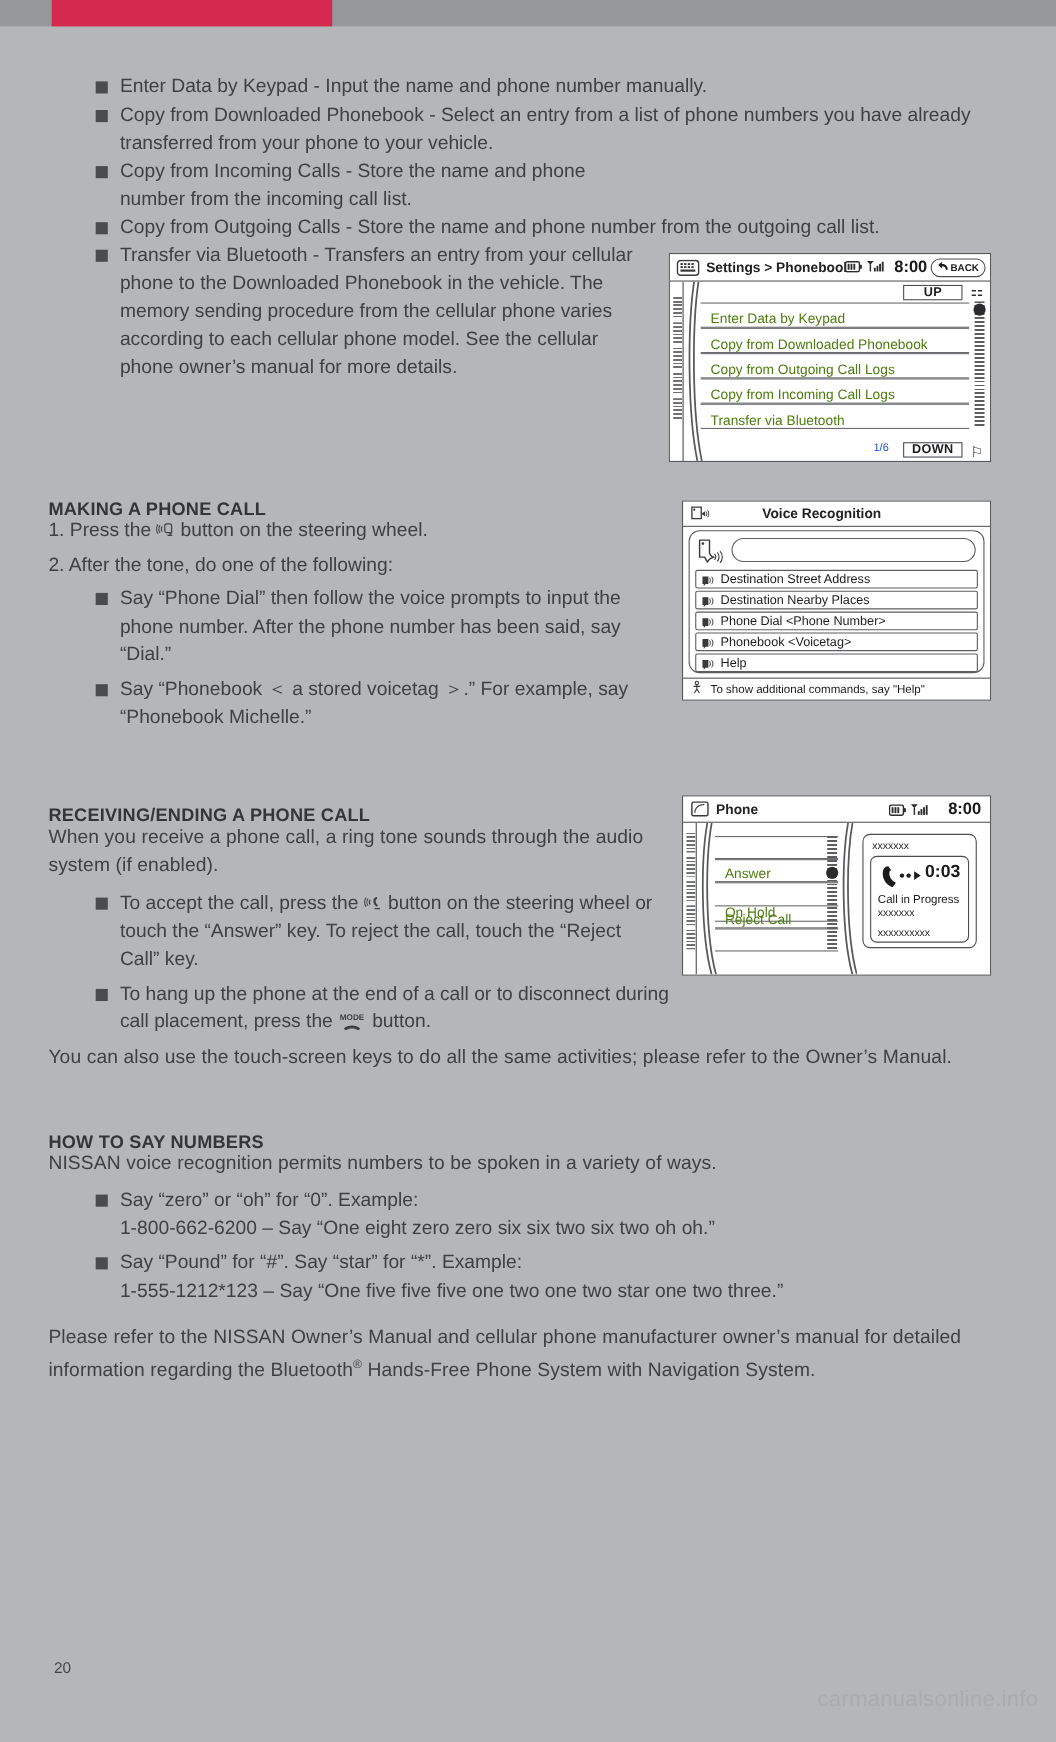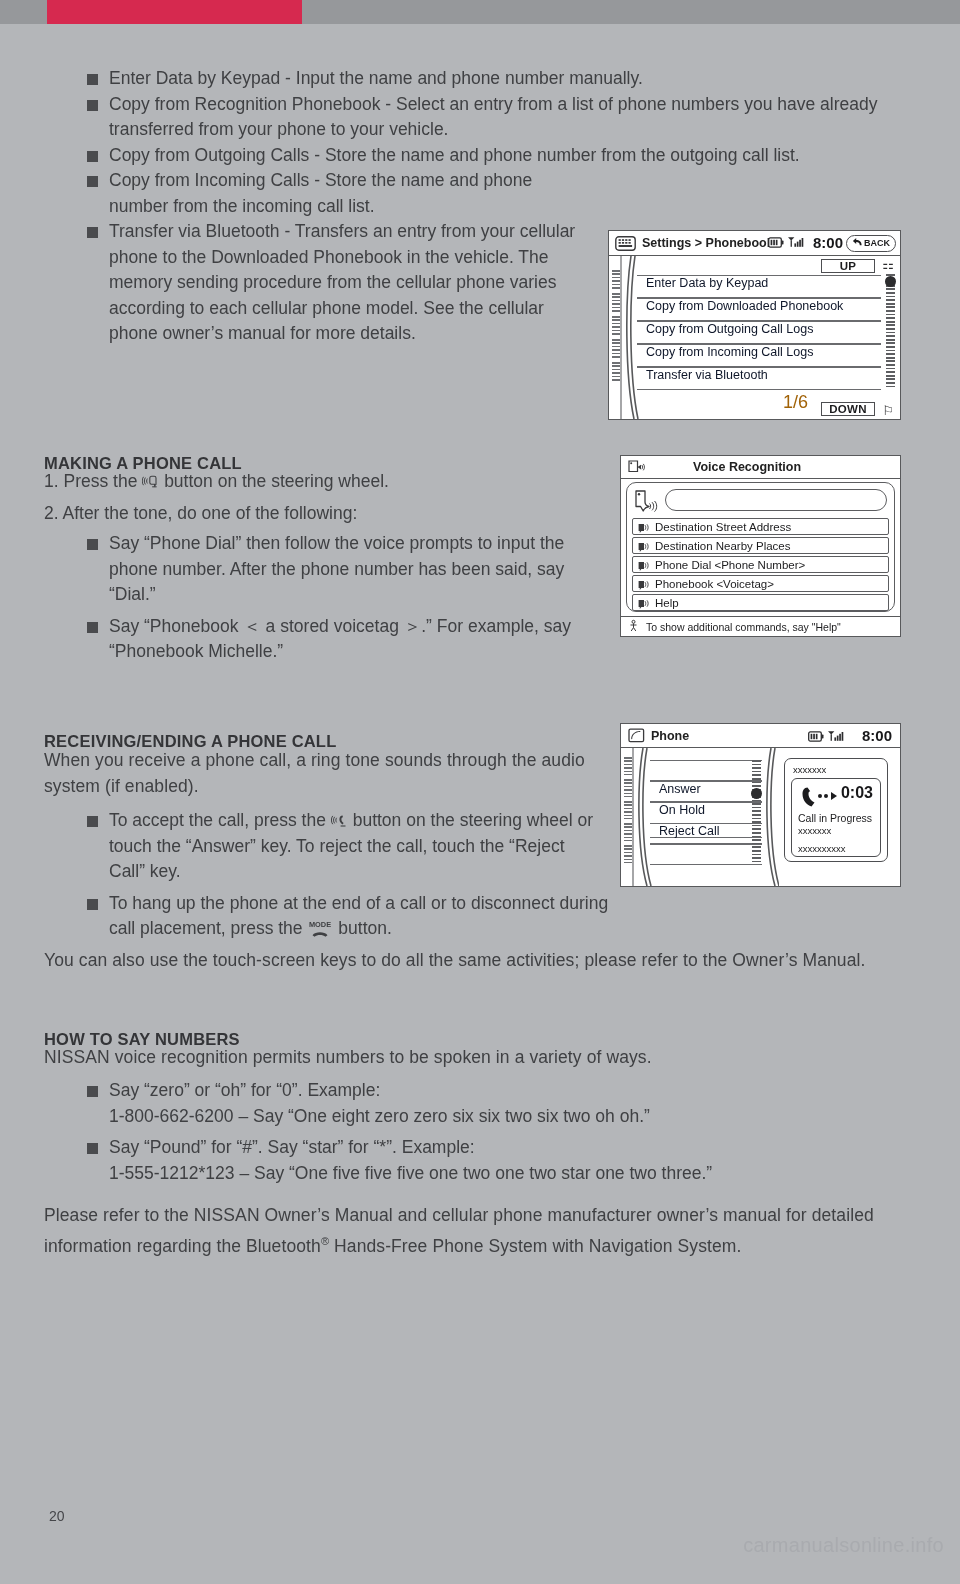--- a/index.html
+++ b/index.html
@@ -50,22 +50,22 @@
   }
   .scr-body { position:absolute; left:0; right:0; bottom:0; }
   .dots-col {
     position:absolute; width:8px;
     background-image:repeating-linear-gradient(to bottom,#6e7073 0 1.6px, transparent 1.6px 3.4px);
   }
 
   .row {
     position:absolute; left:0; right:0; height:22.5px;
     border-top:1.4px solid #6a6b6e; border-bottom:1.4px solid #6a6b6e;
-    display:flex; align-items:flex-start;
-    font-size:12.5px; color:#0f172a;
+    display:flex; align-items:flex-end;
+    font-size:12.5px; color:#4d7c0f;
   }
   .row span { padding-left:9px; }
 
   .btnbox {
     position:absolute; border:1.4px solid #4d4e51; background:#fff;
     display:flex; align-items:center; justify-content:center;
     font-size:11.5px; font-weight:bold; color:#1c1c1e; letter-spacing:.3px;
   }
 
   .pill {
@@ -91,23 +91,23 @@
 </style>
 </head>
 <body>
 
 <div id="topbar">
   <div id="topbar-accent"></div>
 </div>
 
 <div class="bullets" style="left:78px; top:66px; width:830px;">
   <div class="bul" style="width:810px;"><span>Enter Data by Keypad - Input the name and phone number manually.</span></div>
-  <div class="bul" style="width:810px;"><span>Copy from Recognition Phonebook - Select an entry from a list of phone numbers you have already transferred from your phone to your vehicle.</span></div>
+  <div class="bul" style="width:810px;"><span>Copy from Downloaded Phonebook - Select an entry from a list of phone numbers you have already transferred from your phone to your vehicle.</span></div>
+  <div class="bul" style="width:470px;"><span>Copy from Incoming Calls - Store the name and phone number from the incoming call list.</span></div>
   <div class="bul" style="width:810px;"><span>Copy from Outgoing Calls - Store the name and phone number from the outgoing call list.</span></div>
-  <div class="bul" style="width:470px;"><span>Copy from Incoming Calls - Store the name and phone number from the incoming call list.</span></div>
   <div class="bul" style="width:500px;"><span>Transfer via Bluetooth - Transfers an entry from your cellular phone to the Downloaded Phonebook in the vehicle. The memory sending procedure from the cellular phone varies according to each cellular phone model. See the cellular phone owner’s manual for more details.</span></div>
 </div>
 
 <div class="screen" style="left:608px; top:230px; width:293px; height:190px;">
 
   <div class="scr-title" style="padding-left:6px;">
     <span style="display:inline-block;width:21px;height:15px;margin-right:6px;">
       <svg width="21" height="15" viewBox="0 0 21 15">
         <rect x="0.8" y="0.8" width="19.4" height="13.4" rx="3" fill="#fff" stroke="#3a3a3c" stroke-width="1.4"></rect>
         <g fill="#3a3a3c">
@@ -194,21 +194,21 @@
         <span>Copy from Incoming Call Logs</span>
       </div>
     <div class="row" style="top:111px; left:28px; right:19px;">
         <span>Transfer via Bluetooth</span>
       </div>
 
     <div style="position:absolute; right:5px; top:18px; width:9px; height:115px;
                 background-image:repeating-linear-gradient(to bottom,#5d5e61 0 1.7px,transparent 1.7px 3.6px);"></div>
     <div style="position:absolute; right:4px; top:20px; width:11px; height:11px; border-radius:50%; background:#2c2c2e;"></div>
 
-    <span style="position:absolute; right:92px; bottom:6px; font-size:18px; color:#a16207;">1/6</span>
+    <span style="position:absolute; right:92px; bottom:6px; font-size:10px; color:#1d4ed8;">1/6</span>
     <div class="btnbox" style="right:25px; bottom:3px; width:54px; height:14px;">
       <span>DOWN</span>
     </div>
     <span style="position:absolute; right:6px; bottom:1px; font-size:13px; color:#2c2c2e;">⚐</span>
   </div>
 </div>
 
 <h2 class="h2" style="left:44px; top:440px;">MAKING A PHONE CALL</h2>
 
 <div class="numline" style="left:44px; top:468px;">

